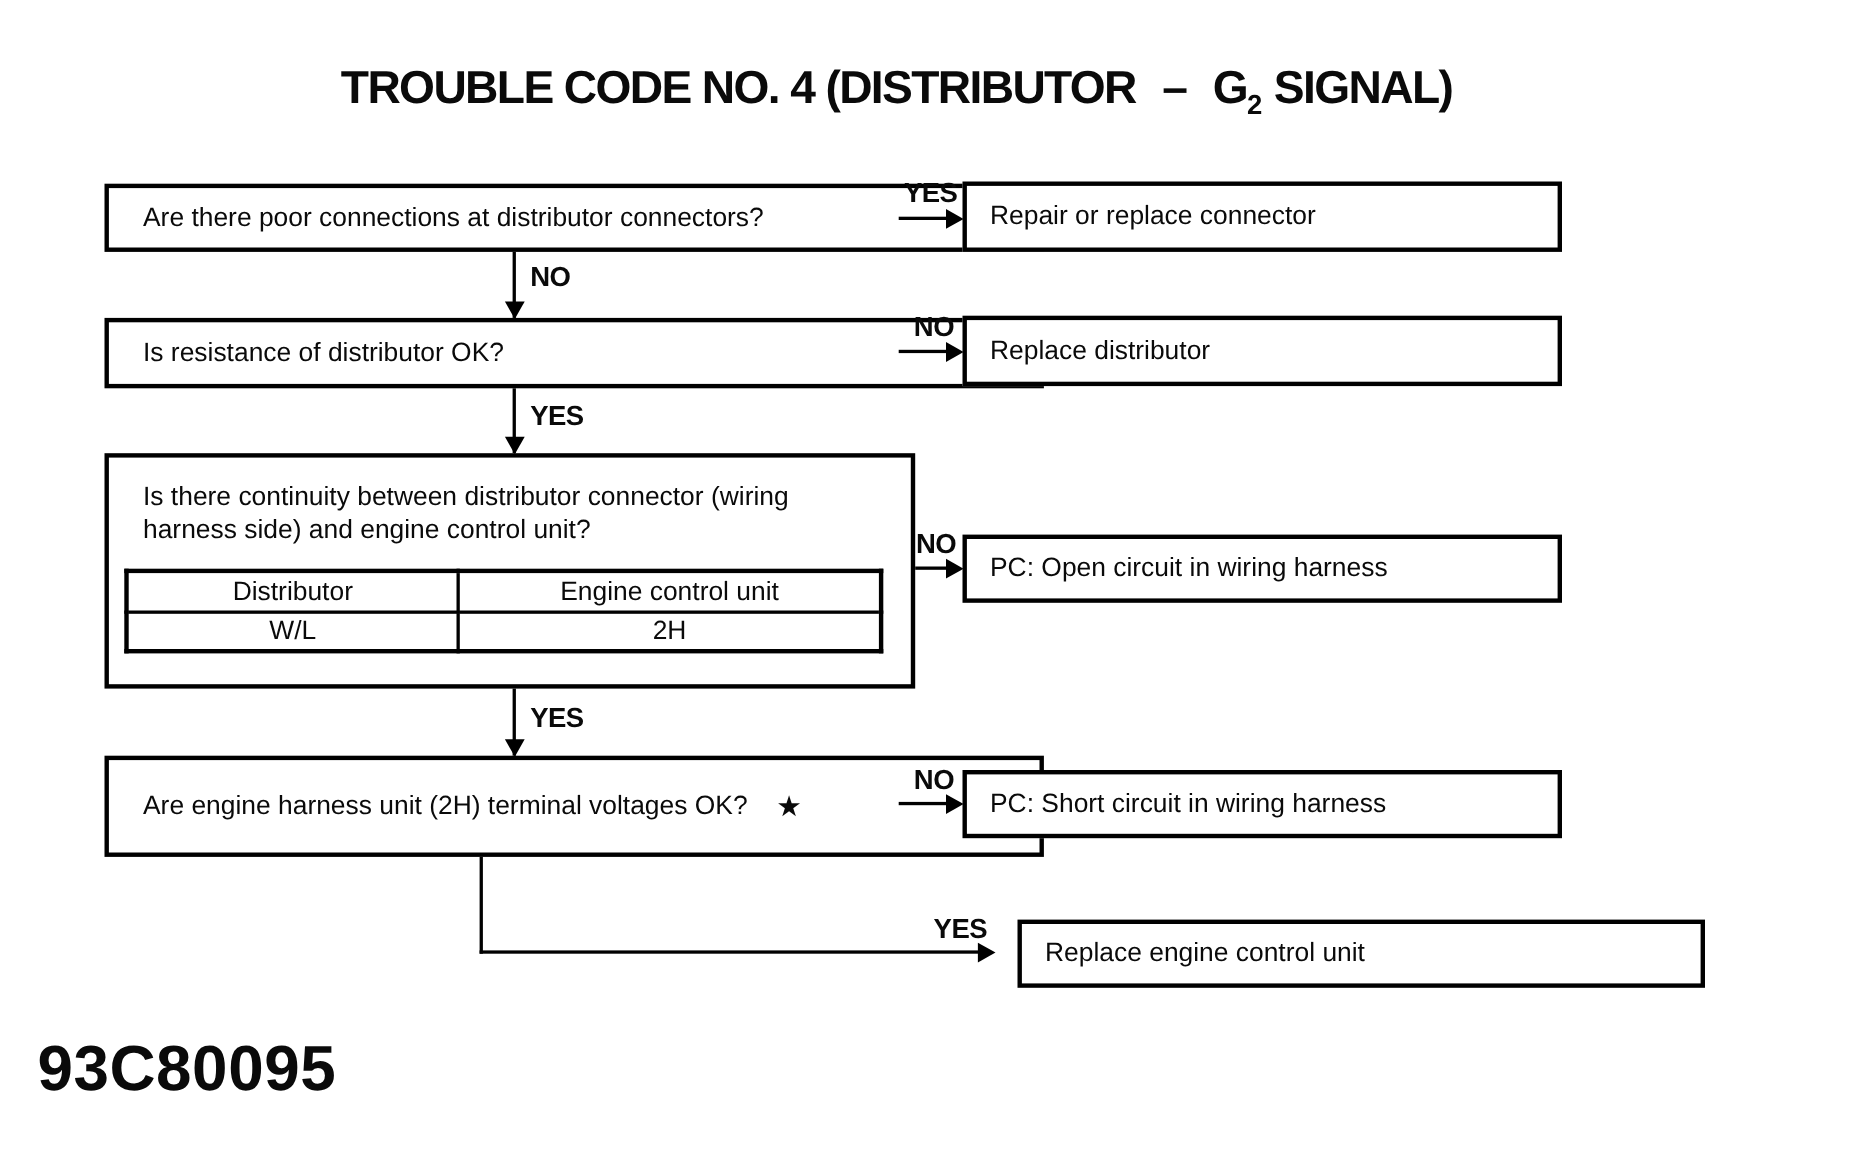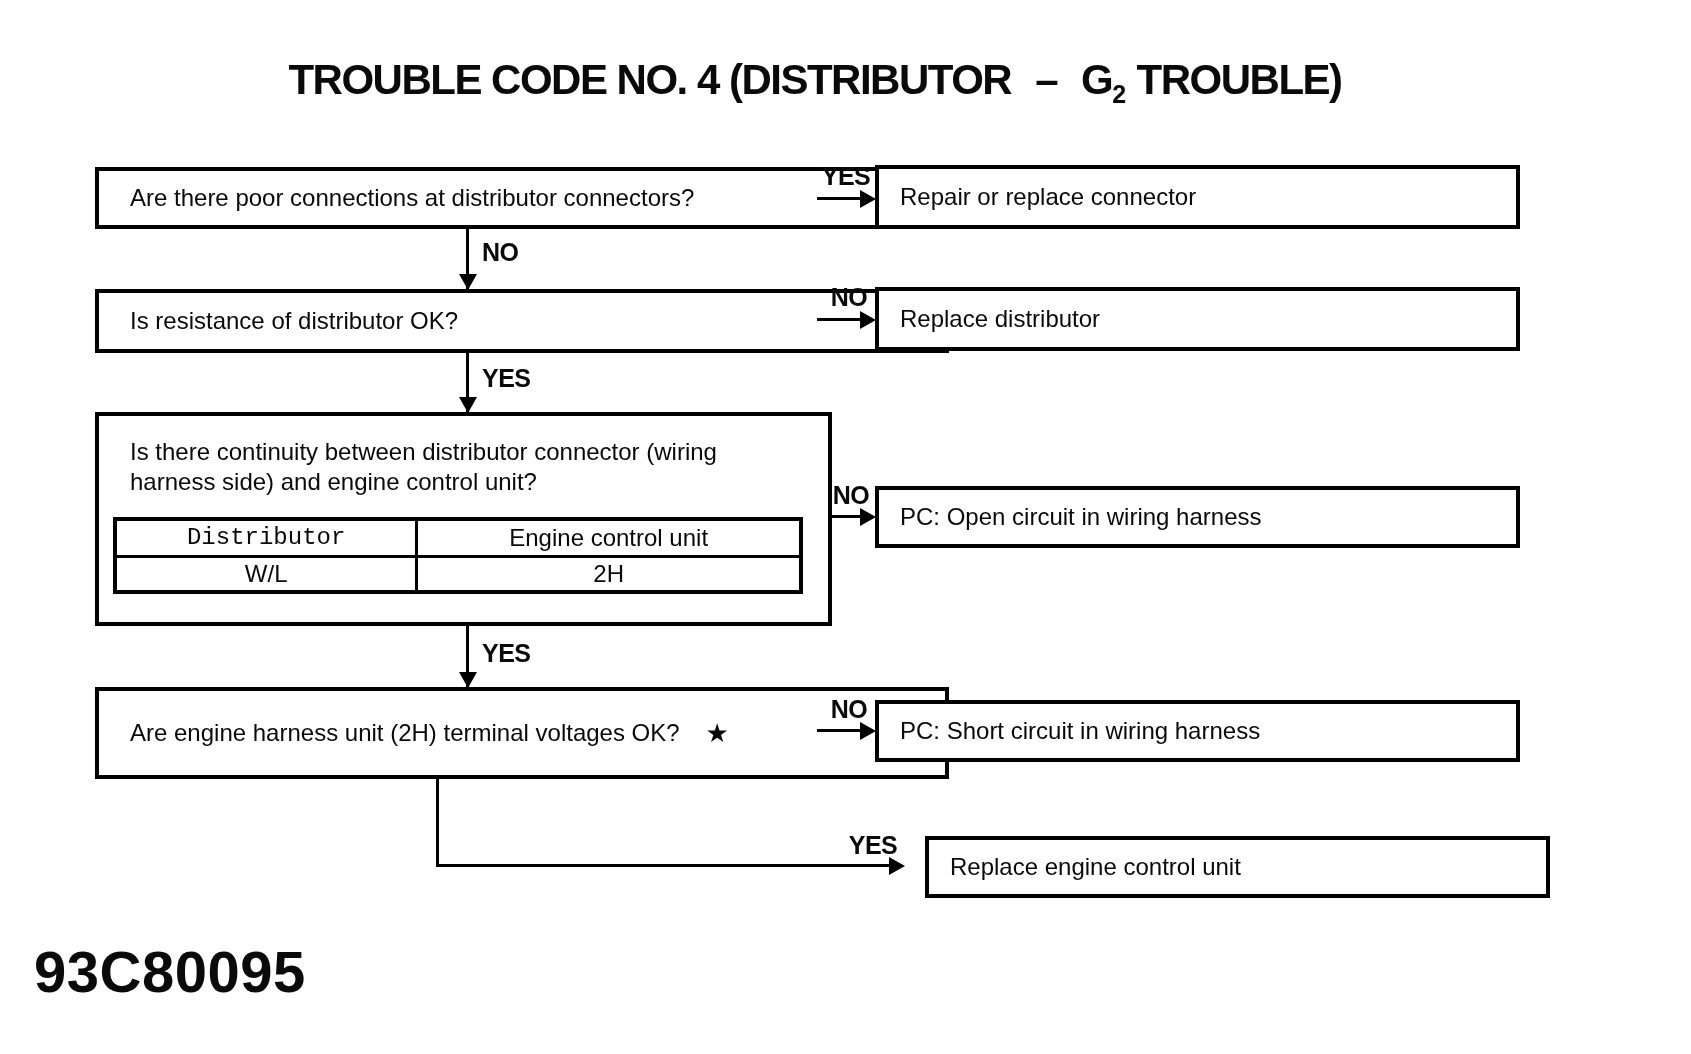--- a/index.html
+++ b/index.html
@@ -17,34 +17,34 @@
   .box,.rbox{position:absolute;border:4px solid #000;box-sizing:border-box;
              background:#fff;font-size:24px;line-height:1.25;}
   .box{left:95px;width:854px;display:flex;align-items:center;padding:0 14px 0 31px;}
   .q1{top:167px;height:62px;}
   .q2{top:289px;height:64px;}
   .q3{top:412px;width:737px;height:214px;display:block;padding:21px 0 0 31px;}
   .q4{top:687px;height:92px;}
   .q3text{width:660px;}
   .star{font-size:26px;margin-left:26px;line-height:1;}
 
-  .rbox{left:875px;width:645px;display:flex;align-items:center;padding-left:21px;}
+  .rbox{left:875px;width:545px;display:flex;align-items:center;padding-left:21px;}
   .r1{top:165px;height:64px;}
   .r2{top:287px;height:64px;}
   .r3{top:486px;height:62px;}
   .r4{top:700px;height:62px;}
   .r5{left:905px;width:625px;top:836px;height:62px;margin-left:20px;}
 
   
   .ctable{position:absolute;left:14px;top:101px;width:690px;border-collapse:collapse;
           text-align:center;border:4px solid #000;}
   .ctable th,.ctable td{border:3px solid #000;font-weight:normal;font-size:24px;padding:0;}
   .ctable th{height:34px;}
   .ctable td{height:32px;}
-  .ctable .c1{width:44%;font-family:Liberation Mono, monospace;}
+  .ctable .c1{width:44%;}
 
   
   .hl,.vl{position:absolute;background:#000;}
   .hl{height:3px;}
   .vl{width:3px;}
   .l-e0{left:817px;top:197px;width:46px;}
   .l-e1{left:466px;top:229px;height:60px;}
   .l-e2{left:817px;top:318px;width:46px;}
   .l-e3{left:466px;top:353px;height:59px;}
   .l-e4{left:832px;top:515px;width:31px;}
@@ -80,21 +80,21 @@
 
   
   .code{position:absolute;left:34px;top:938px;font-size:58px;font-weight:bold;letter-spacing:0.5px;text-align:right;}
 </style>
 </head>
 <body>
 
 <div class="canvas">
 
   <div class="title">
-    <span>TROUBLE CODE NO. 4 (DISTRIBUTOR</span><span class="dash">–</span><span>G</span><sub>2</sub><span class="tail">TROUBLE)</span>
+    <span>TROUBLE CODE NO. 4 (DISTRIBUTOR</span><span class="dash">–</span><span>G</span><sub>2</sub><span class="tail">SIGNAL)</span>
   </div>
 
   <div class="box q1">
     <span>Are there poor connections at distributor connectors?</span>
   </div>
 
   <div class="box q2">
     <span>Is resistance of distributor OK?</span>
   </div>
 

